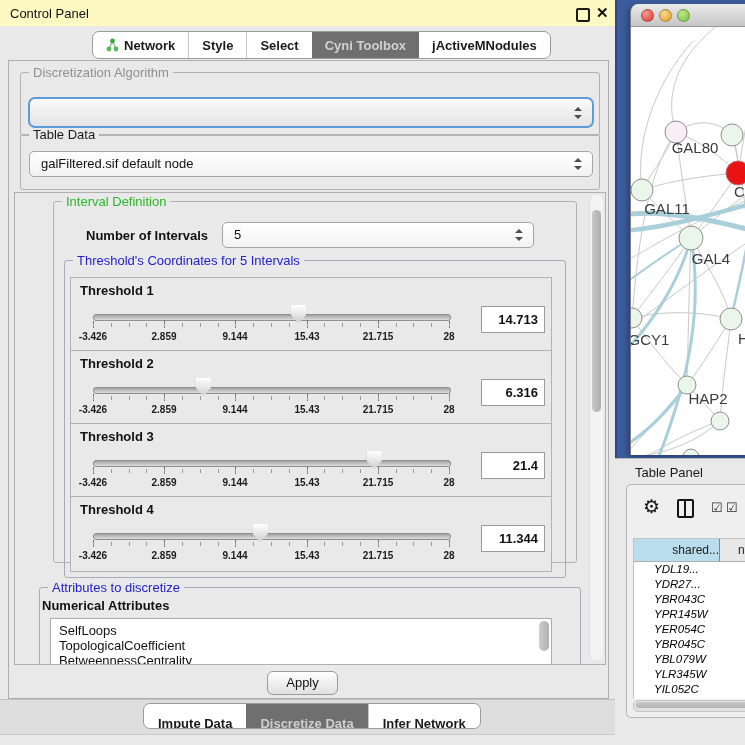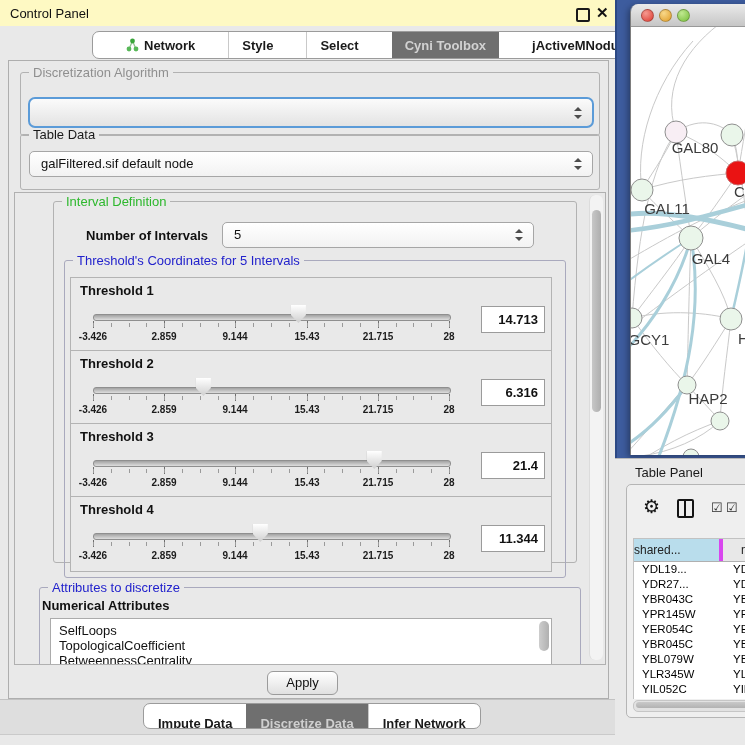--- a/index.html
+++ b/index.html
@@ -5,21 +5,21 @@
   html,body{margin:0;padding:0;}
   .screen{position:relative;width:745px;height:745px;overflow:hidden;
     font-family:"Liberation Sans",sans-serif;background:#e9e9e9;color:#111;}
   
   .titlebar{position:absolute;left:0;top:0;width:617px;height:26px;background:#fef9c3;}
   .titlebar .title{position:absolute;left:10px;top:6px;font-size:13px;color:#111;}
   .float-btn{position:absolute;left:576px;top:8px;width:10px;height:10px;border:2px solid #1a1a1a;border-radius:2px;}
   .close-btn{position:absolute;left:596px;top:4px;font-size:15px;font-weight:bold;color:#111;}
   .tabbar{position:absolute;left:92px;top:31px;height:26px;display:flex;background:#fff;
     border:1px solid #9b9b9b;border-radius:7px;overflow:hidden;}
-  .tab{display:flex;align-items:center;gap:5px;padding:0 13px;font-size:13px;font-weight:bold;color:#1a1a1a;border-left:1px solid #c9c9c9;white-space:nowrap;margin-left:20px;}
+  .tab{display:flex;align-items:center;gap:5px;padding:0 13px;font-size:13px;font-weight:bold;color:#1a1a1a;border-left:1px solid #c9c9c9;white-space:nowrap;}
   .tab:first-child{border-left:none;}
   .tab.sel{background:#6f6f6f;color:#d2d2d2;border-left:none;}
   .tab.after-sel{border-left:none;}
   .outer-panel{position:absolute;left:8px;top:60px;width:599px;height:637px;border:1px solid #aeaeae;background:#e9e9e9;}
   .group{position:absolute;border:1px solid #b2b2b2;border-radius:3px;}
   .gtitle{position:absolute;top:-8px;left:8px;background:#e9e9e9;padding:0 4px;font-size:13px;white-space:nowrap;}
   .gtitle.gray{color:#8f8f8f;}
   .gtitle.dark{color:#1a1a1a;}
   .gtitle.green{color:var(--c-green_title,#2db82d);}
   .gtitle.blue{color:var(--c-blue_title,#2222cc);}
@@ -85,25 +85,25 @@
   .tp-title{position:absolute;left:20px;top:6px;font-size:13px;color:#1a1a1a;}
   .tp-box{position:absolute;left:11px;top:25px;width:130px;height:232px;background:#efefef;border:1px solid #b5b5b5;border-radius:5px;}
   .gear{position:absolute;left:16px;top:12px;font-size:19px;color:#141414;line-height:19px;}
   .colsplit{position:absolute;left:50px;top:14px;width:13px;height:15px;border:2px solid #141414;border-radius:2px;}
   .colsplit:before{content:"";position:absolute;left:5px;top:0;width:2px;height:15px;background:#141414;}
   .cbx{position:absolute;top:16px;font-size:13px;color:#2b2b2b;line-height:13px;}
   .cbx.c1{left:84px}.cbx.c2{left:99px}
   .tp-table{position:absolute;left:6px;top:53px;width:140px;height:160px;background:#fff;border:1px solid #c2c2c2;border-bottom:none;}
   .th-row{display:flex;height:22px;border-bottom:1px solid #b0b0b0;}
   .th{font-size:12px;line-height:22px;color:#222;overflow:hidden;white-space:nowrap;}
-  .th.h0{width:85px;background:var(--c-header_blue,#b9ddec);border-right:4px solid #d946ef;text-align:left;}
+  .th.h0{width:85px;background:var(--c-header_blue,#b9ddec);border-right:1px solid #d946ef;text-align:right;}
   .th.h1{flex:1;background:#e8e8e8;padding-left:18px;}
   .tr{display:flex;height:15px;}
   .td{font-size:11.5px;line-height:15px;color:#000;overflow:hidden;white-space:nowrap;}
-  .td.d0{width:85px;padding-left:8px;}
+  .td.d0{width:85px;padding-left:20px;font-style:italic;}
   .td.d1{flex:1;padding-left:6px;}
   .hsb{position:absolute;left:6px;top:215px;width:130px;height:10px;background:#e2e2e2;border:1px solid #c6c6c6;border-radius:5px;}
   .hsb .hthumb{position:absolute;left:2px;top:1px;width:118px;height:6px;border-radius:4px;background:linear-gradient(#c9c9c9,#b2b2b2);}
   .net-icon{width:13px;height:14px;}
   svg text{font-family:"Liberation Sans",sans-serif;}
 </style>
 </head>
 <body>
 
 <div class="screen">

